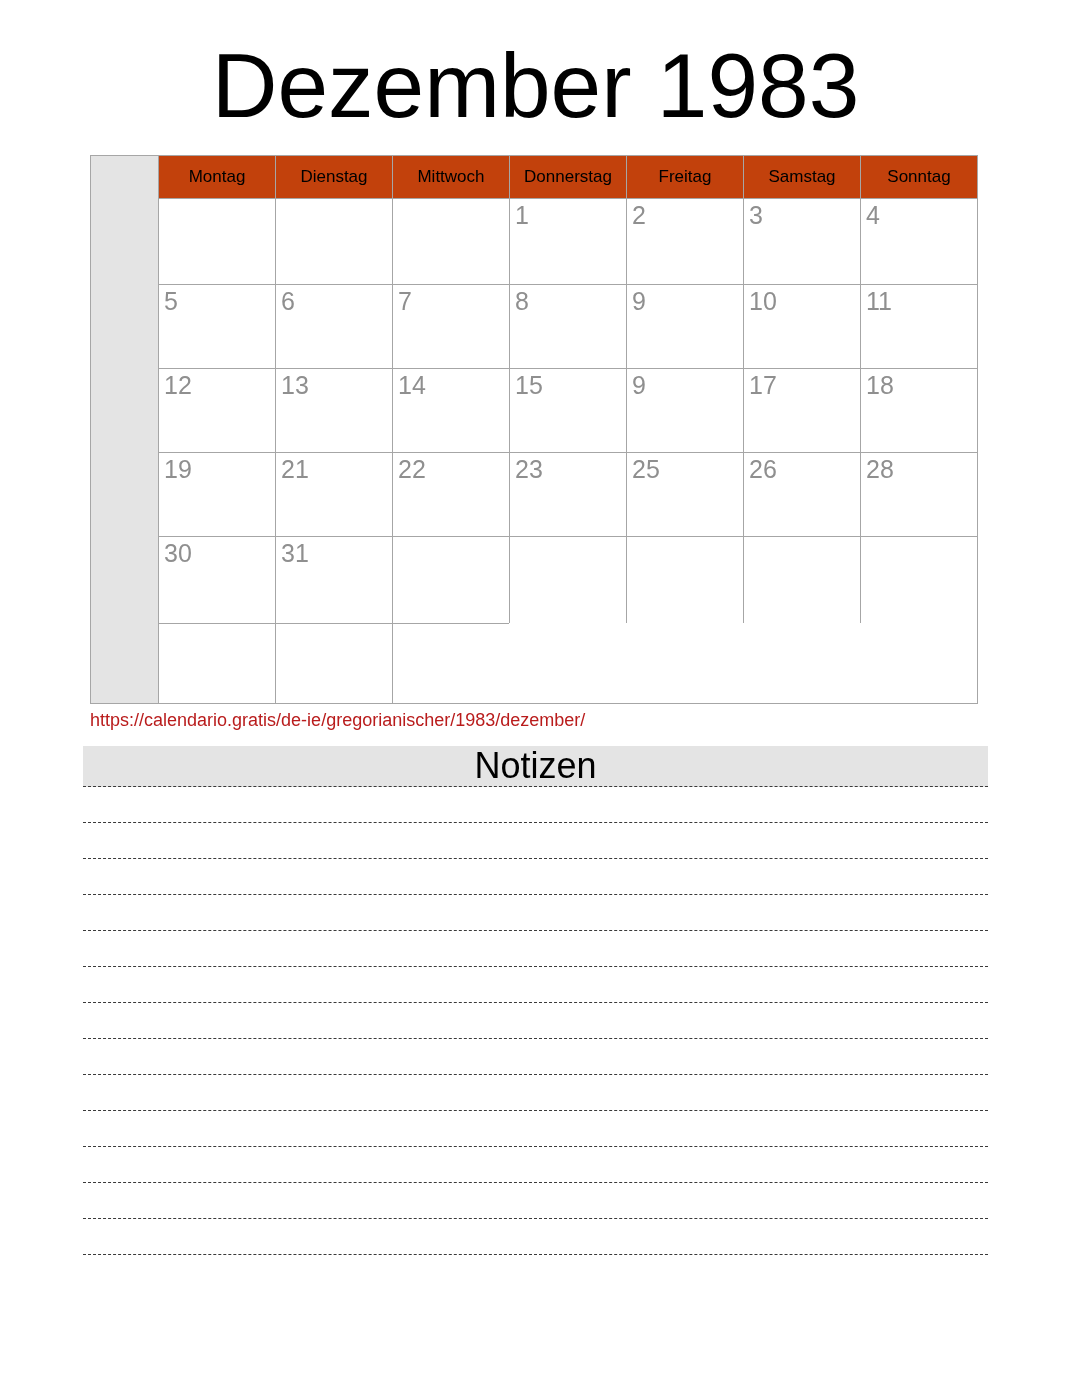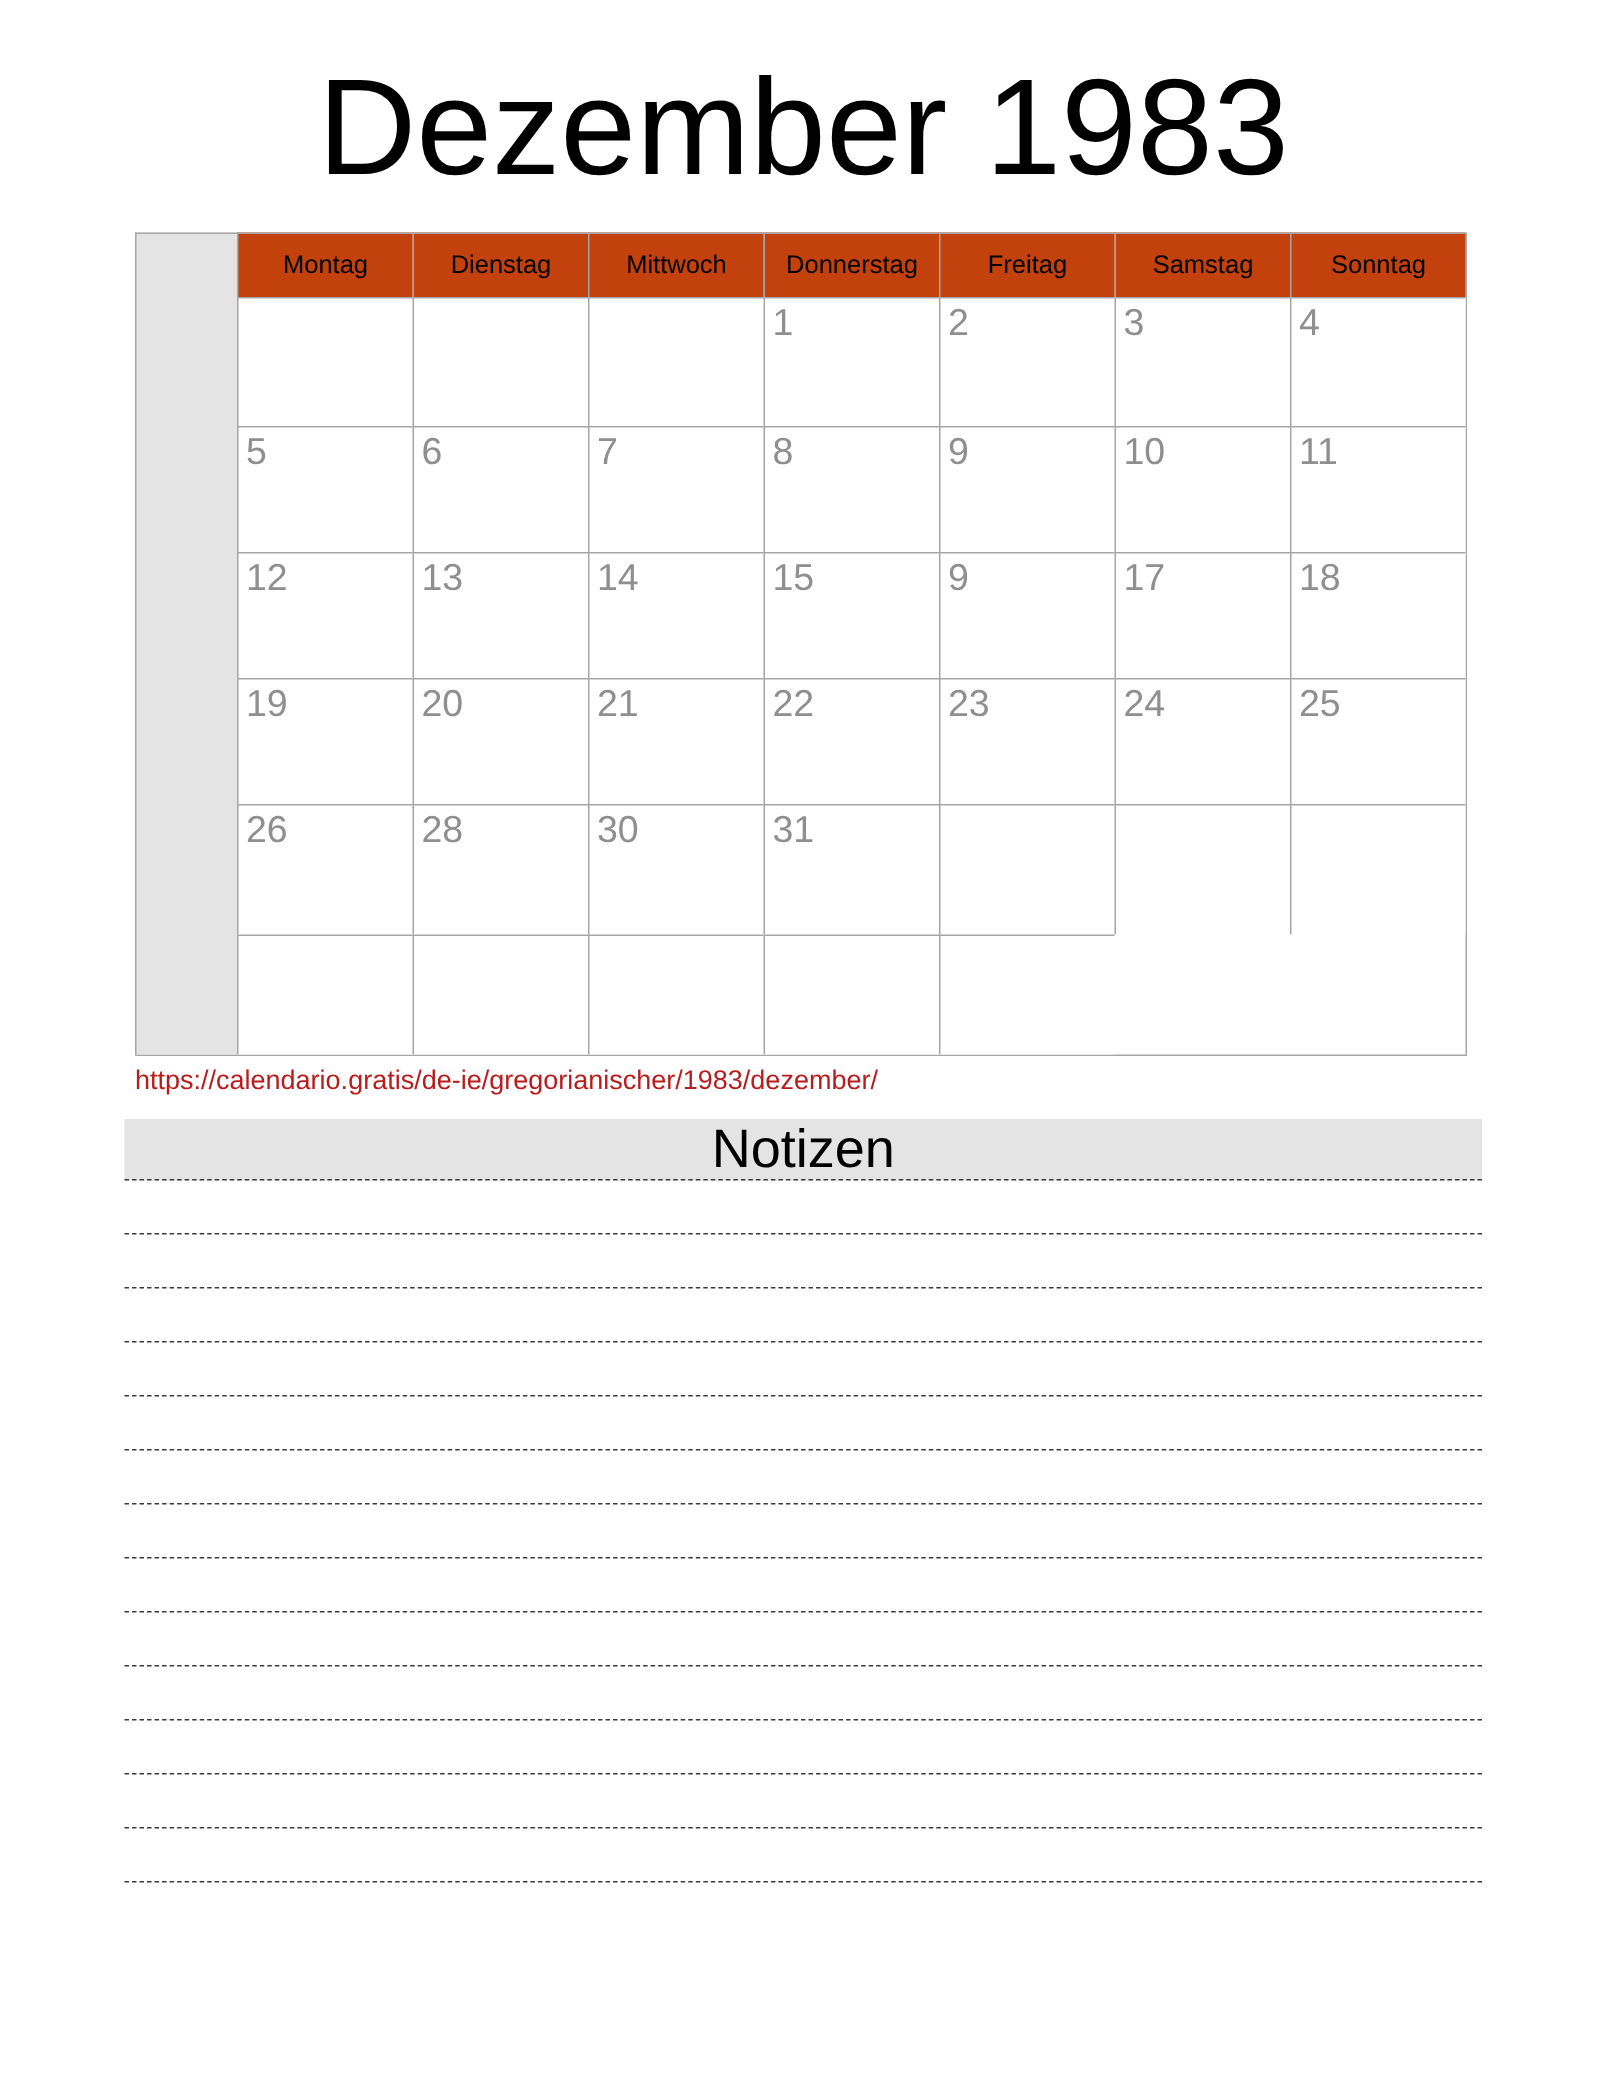--- a/index.html
+++ b/index.html
@@ -137,25 +137,23 @@
 
     <div class="dc">12</div>
     <div class="dc">13</div>
     <div class="dc">14</div>
     <div class="dc">15</div>
     <div class="dc">9</div>
     <div class="dc">17</div>
     <div class="dc">18</div>
 
     <div class="dc">19</div>
-    <div class="dc">20</div>
     <div class="dc">21</div>
     <div class="dc">22</div>
     <div class="dc">23</div>
-    <div class="dc">24</div>
     <div class="dc">25</div>
 
     <div class="dc">26</div>
     <div class="dc">28</div>
     <div class="dc">30</div>
     <div class="dc">31</div>
     <div class="dc"></div>
 
     <div class="dc"></div>
     <div class="dc"></div>

